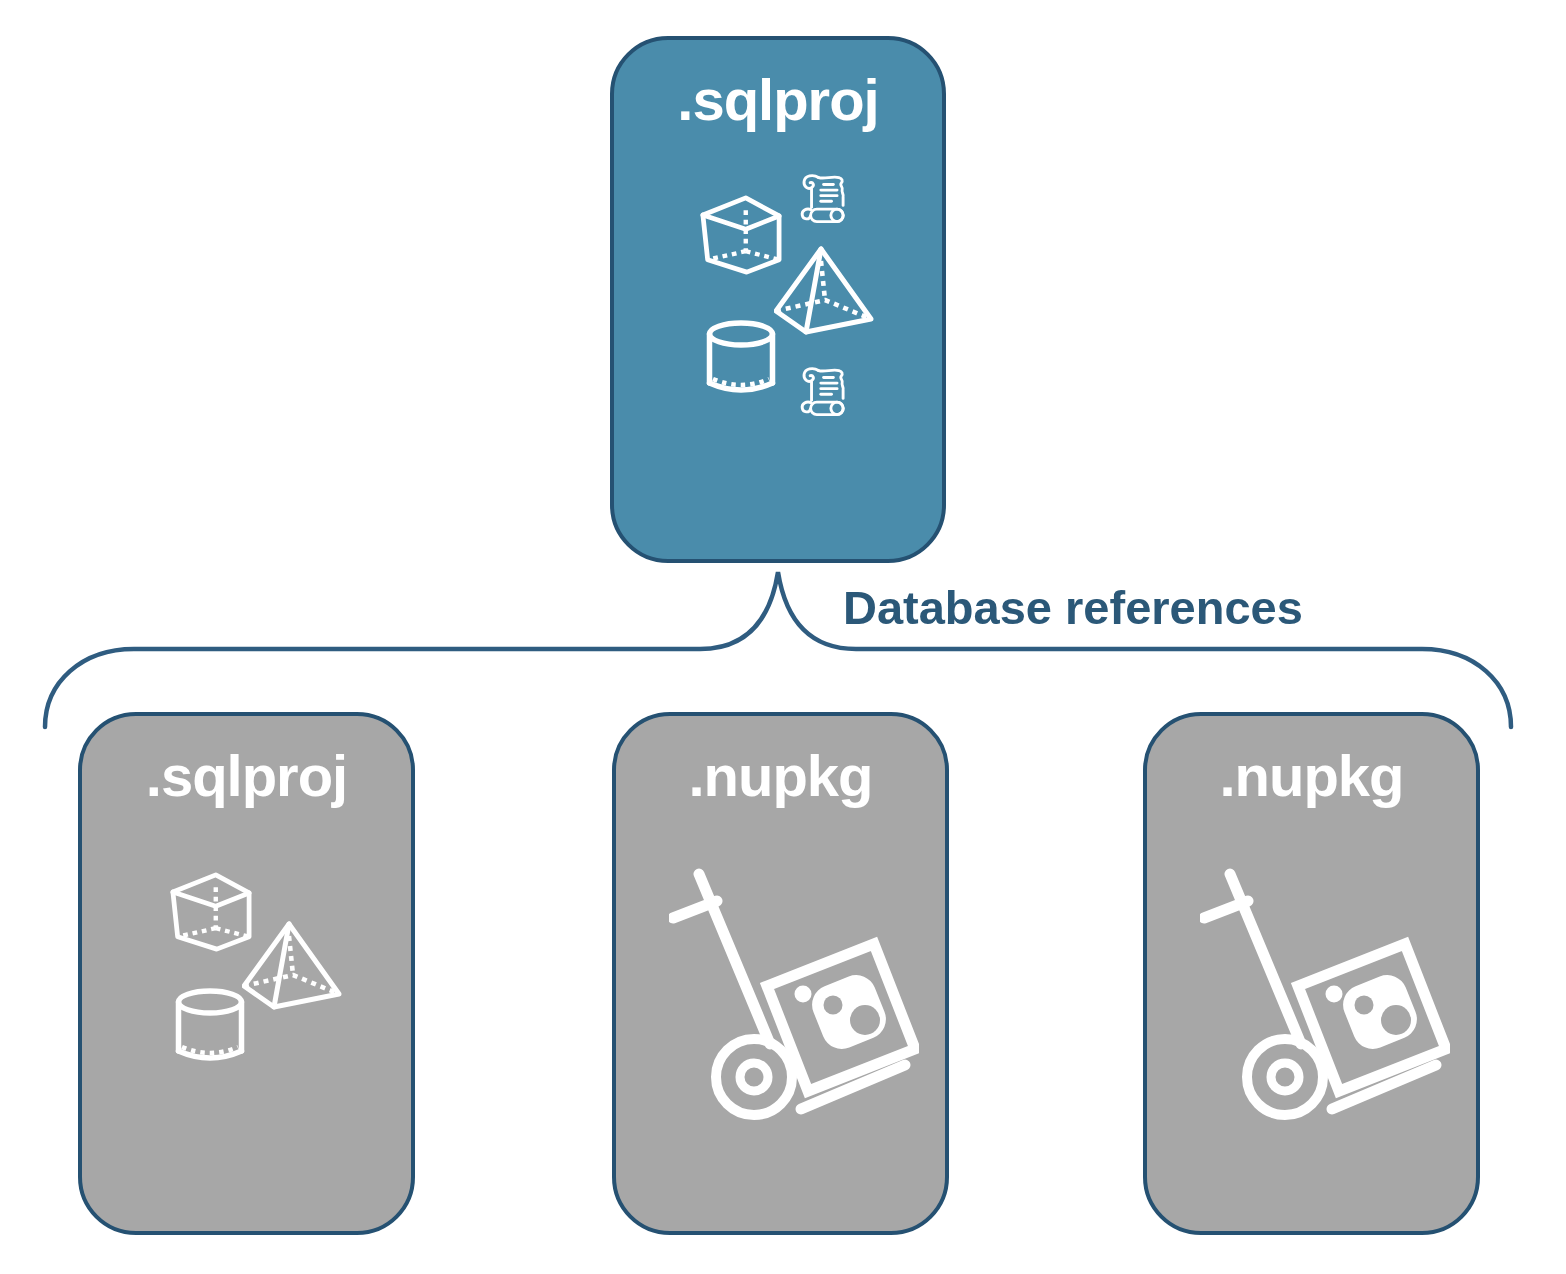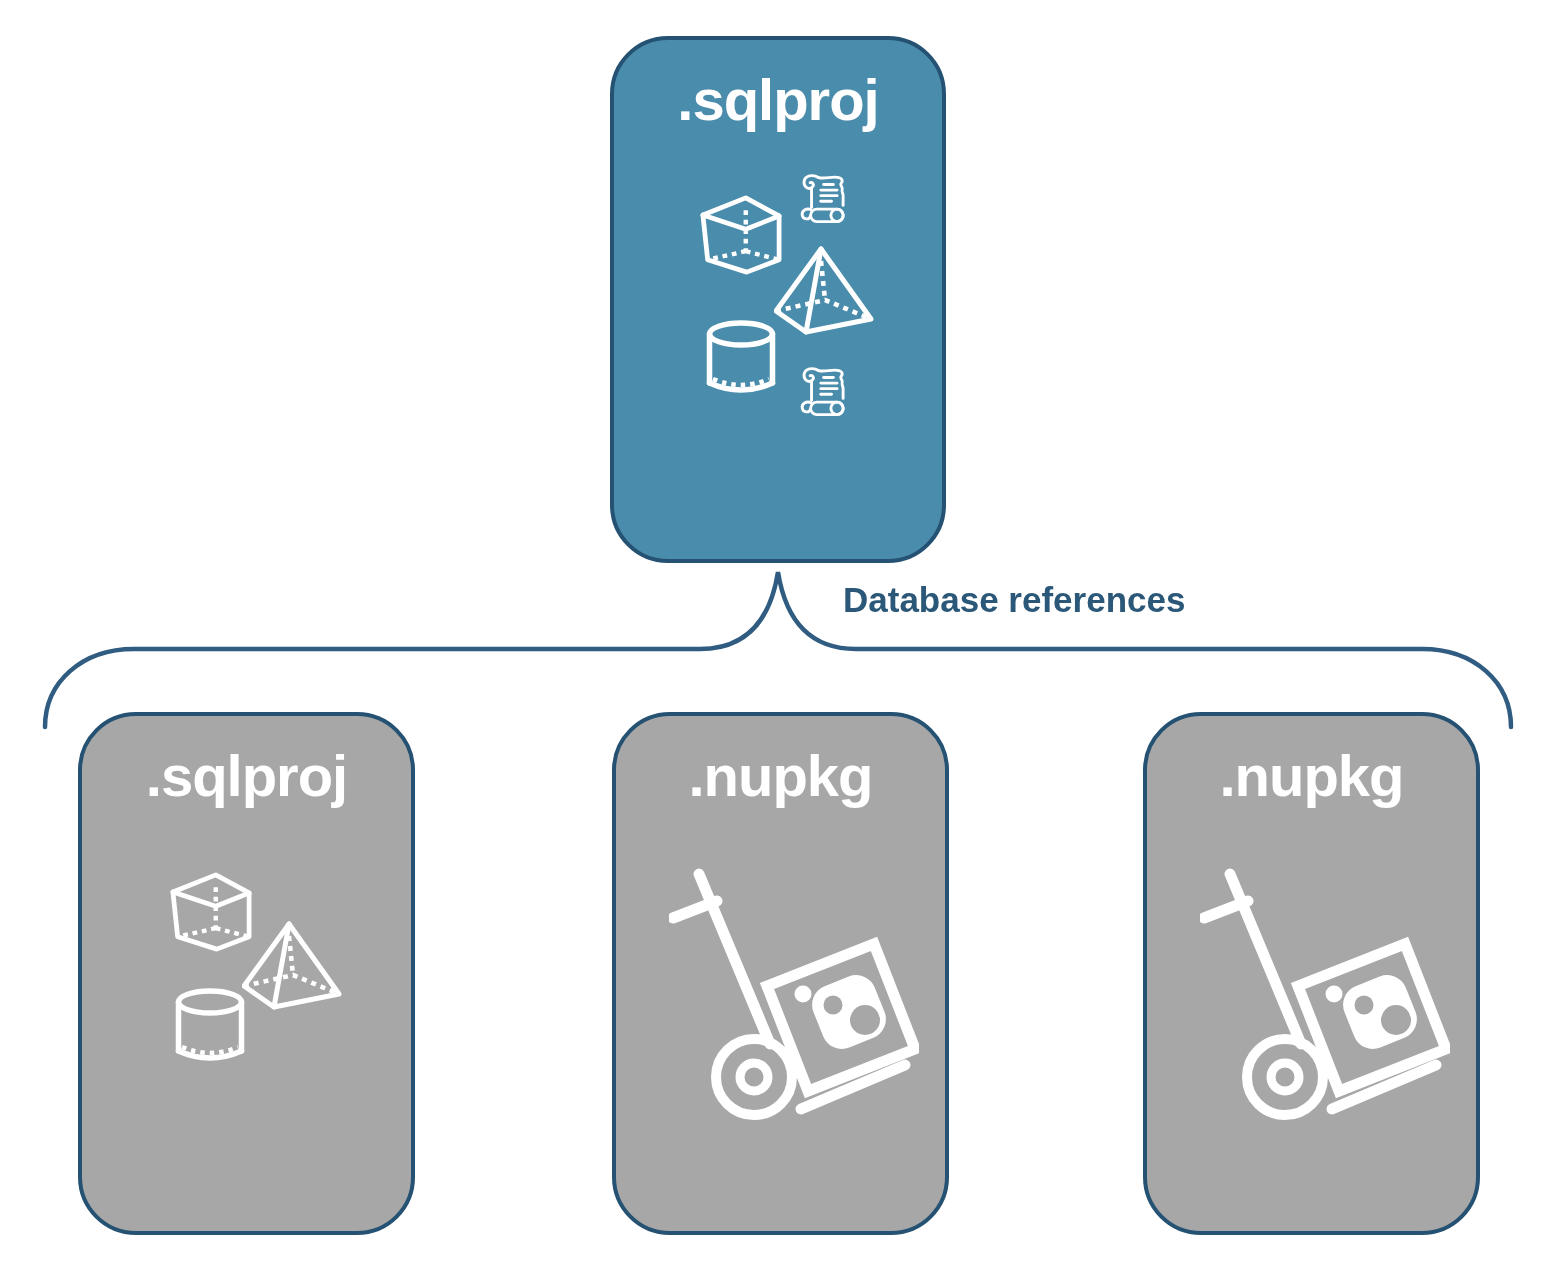--- a/index.html
+++ b/index.html
@@ -37,21 +37,21 @@
     user-select:none;
   }
   .ic{position:absolute;}
   .brace-svg{
     position:absolute;left:0;top:0;
     pointer-events:none;
   }
   .brace-label{
     position:absolute;
     left:843px;top:580px;
-    font-size:35px;
+    font-size:47px;
     font-weight:700;
     color:#2B5878;
     white-space:nowrap;
   }
   .wicon{stroke:#FFFFFF;fill:none;stroke-linecap:round;stroke-linejoin:round;}
   .dash{stroke-linecap:butt;}
   .hole{fill:#A7A7A7;}
 </style>
 </head>
 <body>

